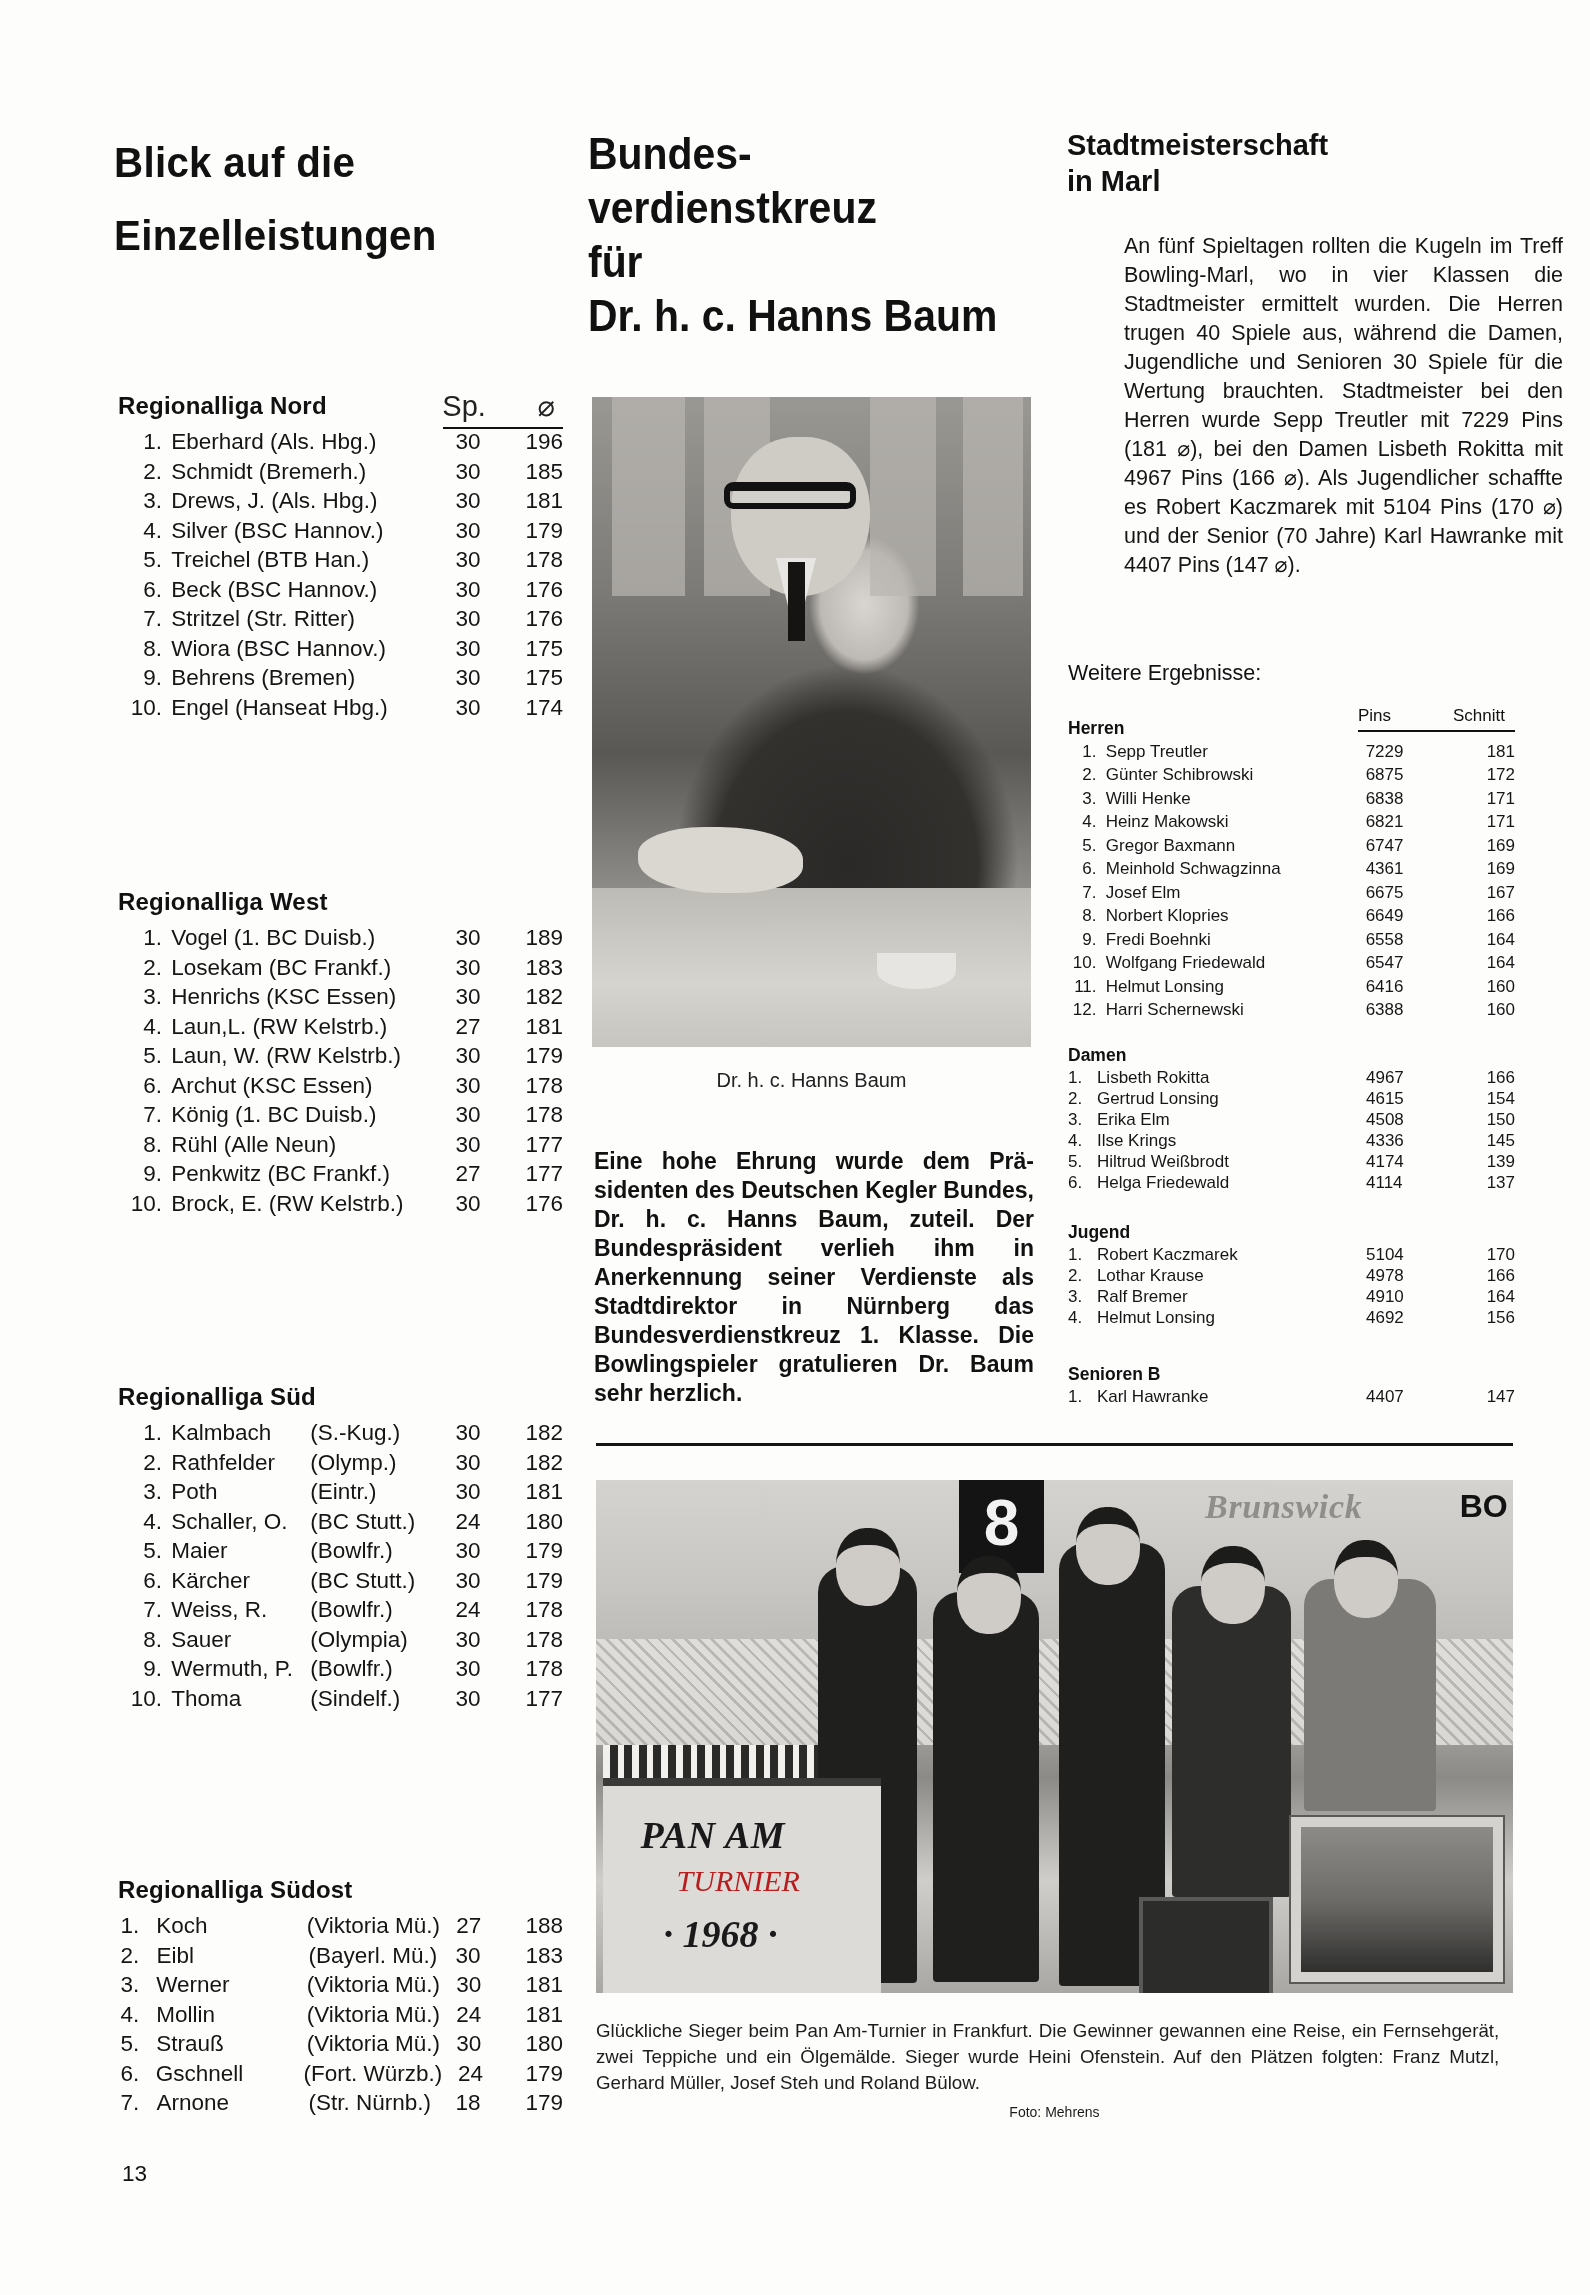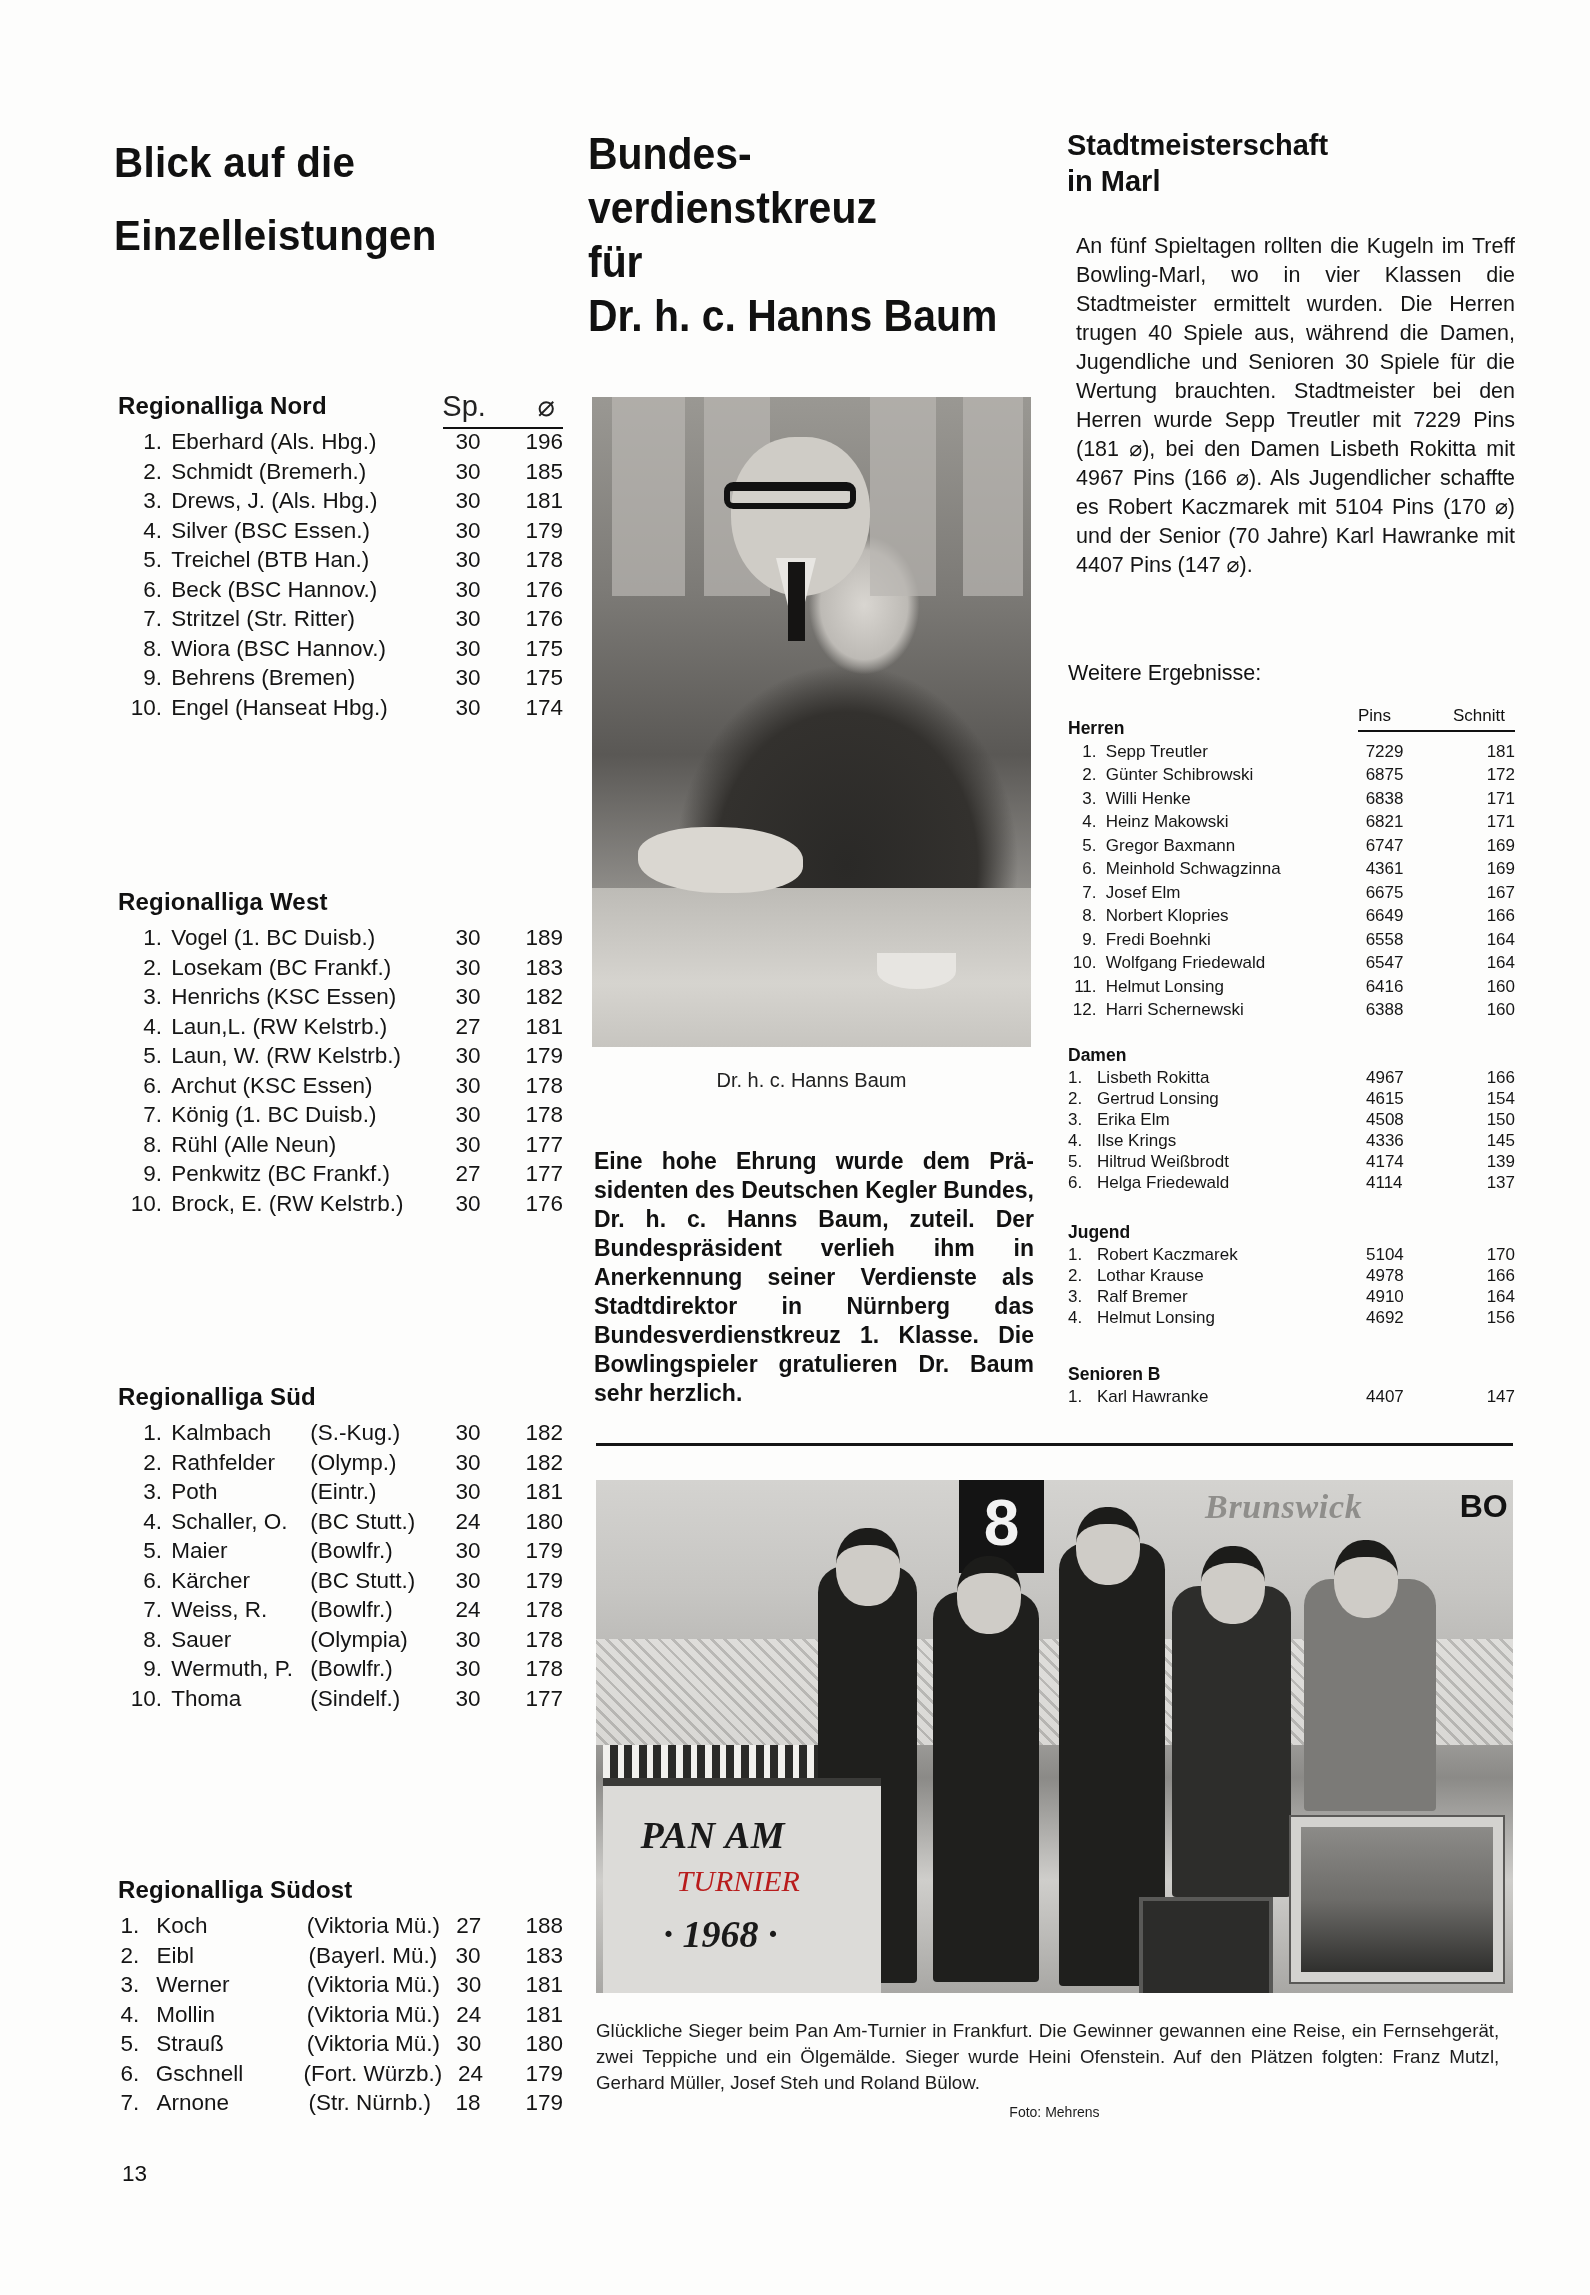--- a/index.html
+++ b/index.html
@@ -106,21 +106,21 @@
     font-weight: bold; font-size: 23px; line-height: 29px;
     text-align: justify; text-align-last: left; hyphens: manual; color: #111;
   }
 
   
   .c3-title {
     left: 1067px; top: 127px; width: 450px;
     font-weight: bold; font-size: 29px; line-height: 36px;
   }
   .c3-body {
-    left: 1076px; top: 232px; width: 439px;
+    left: 1124px; top: 232px; width: 439px;
     font-size: 21.5px; line-height: 29px; text-align: justify; text-align-last: left; color: #151515;
   }
   .c3-more { left: 1068px; top: 659px; font-size: 21.5px; line-height: 29px; }
 
   .res-table { position: absolute; left: 1068px; width: 447px; font-size: 17px; }
   .res-head {
     position: absolute; left: 1068px; top: 706px; width: 447px; height: 24px;
   }
   .res-head .pins { position: absolute; left: 290px; top: 0; font-size: 17px; }
   .res-head .schnitt { position: absolute; left: 385px; top: 0; font-size: 17px; }
@@ -235,21 +235,21 @@
         <span class="av">185</span>
       </div>
     <div class="row">
         <span class="rk">3.</span>
         <span class="nm">Drews, J. (Als. Hbg.)</span>
         <span class="sp">30</span>
         <span class="av">181</span>
       </div>
     <div class="row">
         <span class="rk">4.</span>
-        <span class="nm">Silver (BSC Essen.)</span>
+        <span class="nm">Silver (BSC Hannov.)</span>
         <span class="sp">30</span>
         <span class="av">179</span>
       </div>
     <div class="row">
         <span class="rk">5.</span>
         <span class="nm">Treichel (BTB Han.)</span>
         <span class="sp">30</span>
         <span class="av">178</span>
       </div>
     <div class="row">

